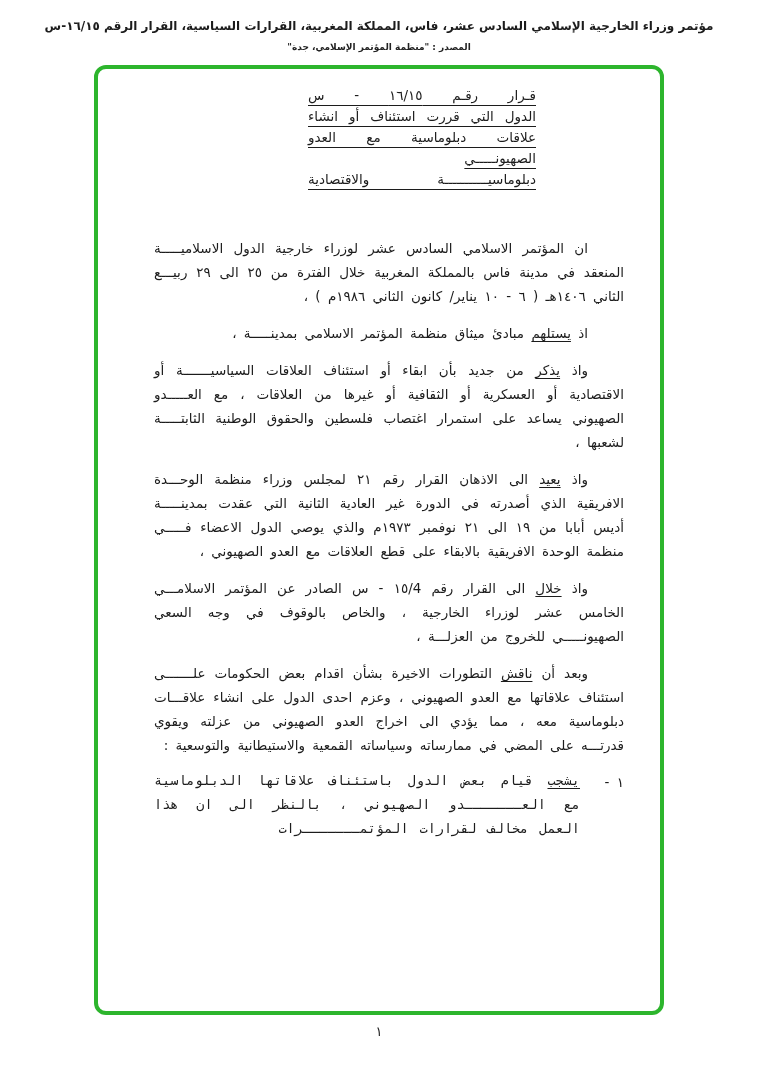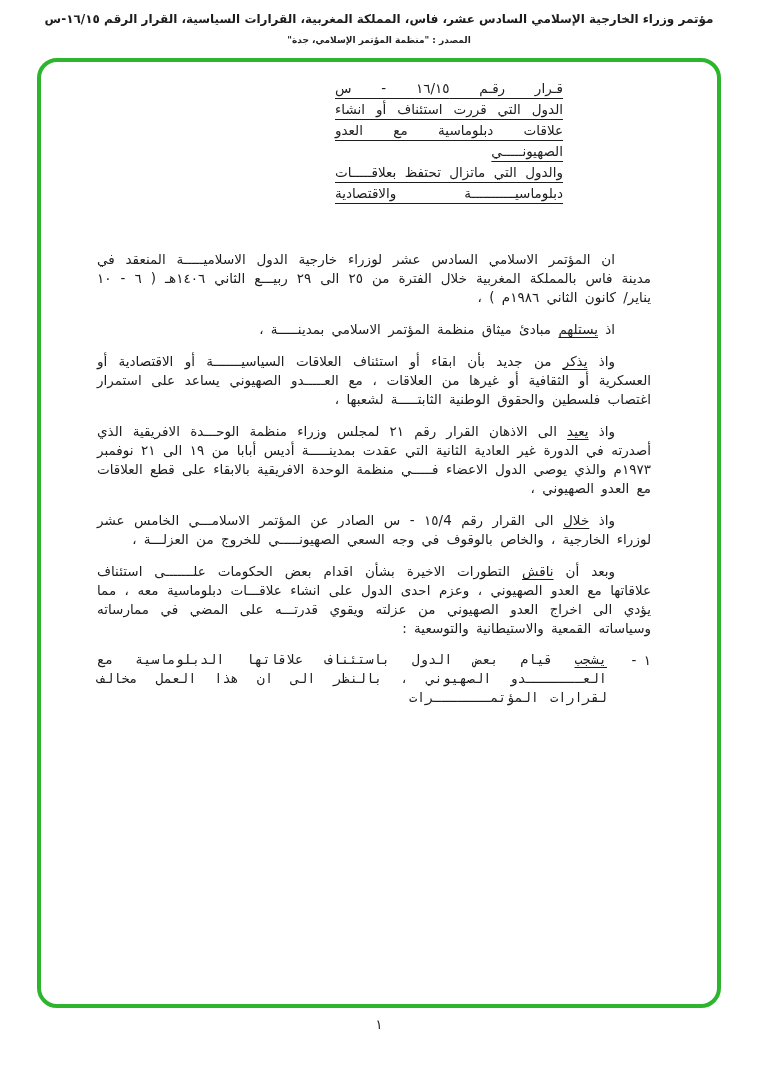--- a/index.html
+++ b/index.html
@@ -4,42 +4,42 @@
 <style>
   * { margin:0; padding:0; box-sizing:border-box; }
   html, body { background:#ffffff; }
   body {
     width:758px; height:1078px; overflow:hidden;
     font-family:"DejaVu Sans", sans-serif;
     color:#1c1c1c;
   }
   .page { width:758px; height:1078px; position:relative; direction:rtl; }
 
-  .header { text-align:center; padding-top:12px; }
+  .header { text-align:center; padding-top:19px; }
   .header-title { font-size:12px; font-weight:bold; letter-spacing:0; }
   .header-source { font-size:9px; font-weight:bold; margin-top:9px; color:#222; }
 
   .frame {
-    width:684px; height:950px;
+    width:570px; height:950px;
     margin:13px auto 0 auto;
     border:4px solid #2db52d;
-    border-radius:20px;
-    padding:16px 66px 0 56px;
+    border-radius:12px;
+    padding:16px 36px 0 56px;
     overflow:hidden;
   }
 
   .title-block { width:228px; margin-right:88px; margin-bottom:46px; }
   .title-line {
     font-size:13.5px; line-height:21px;
     text-align:justify; text-align-last:justify;
     text-decoration:underline; text-underline-offset:5px;
     word-spacing:2px;
   }
 
-  .body-text { font-size:13.5px; line-height:19px; word-spacing:3px; }
+  .body-text { font-size:13.5px; line-height:24px; word-spacing:3px; }
   .para {
     text-align:justify;
     text-indent:36px;
     margin-bottom:13px;
   }
   .u { text-decoration:underline; text-underline-offset:3px; }
 
   .item { display:flex; margin-top:2px; }
   .item-num { flex:0 0 44px; white-space:nowrap; }
   .item-text { flex:1; text-align:justify;font-family:Liberation Mono, monospace; }
@@ -55,21 +55,20 @@
     <div class="header-title">مؤتمر وزراء الخارجية الإسلامي السادس عشر، فاس، المملكة المغربية، القرارات السياسية، القرار الرقم ١٦/١٥-س</div>
     <div class="header-source">المصدر : "منظمة المؤتمر الإسلامي، جدة"</div>
   </div>
 
   <div class="frame" style="border-color: rgb(45, 181, 45);">
 
     <div class="title-block">
       <div class="title-line">قـرار رقـم ١٦/١٥ - س</div>
       <div class="title-line">الدول التي قررت استئناف أو انشاء</div>
       <div class="title-line">علاقات دبلوماسية مع العدو الصهيونـــــي</div>
-      <div class="title-line">والدول التي ماتزال تحتفظ بعلاقـــــات</div>
       <div class="title-line">دبلوماسيـــــــــــة والاقتصادية</div>
     </div>
 
     <div class="body-text">
 
       <p class="para"><span></span><span class="u"></span><span>ان المؤتمر الاسلامي السادس عشر لوزراء خارجية الدول الاسلاميـــــة المنعقد في مدينة فاس بالمملكة المغربية خلال الفترة من ٢٥ الى ٢٩ ربيـــع الثاني ١٤٠٦هـ ( ٦ - ١٠ يناير/ كانون الثاني ١٩٨٦م ) ،</span></p>
 
       <p class="para"><span>اذ </span><span class="u">يستلهم</span><span> مبادئ ميثاق منظمة المؤتمر الاسلامي بمدينـــــة ،</span></p>
 
 

